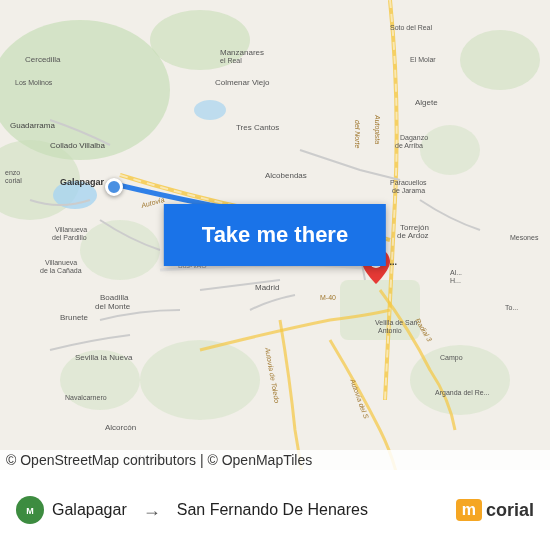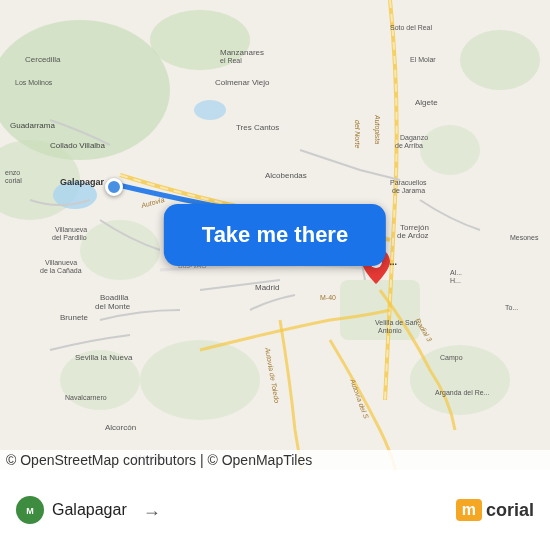--- a/index.html
+++ b/index.html
@@ -31,21 +31,21 @@
       top: 50%;
       left: 50%;
       transform: translate(-50%, -50%);
       z-index: 10;
     }
 
     .route-button {
       background: #1a73e8;
       color: white;
       border: none;
-      border-radius: 14px;
+      border-radius: 0;
       padding: 18px 38px;
       font-size: 22px;
       font-weight: bold;
       cursor: pointer;
       white-space: nowrap;
       box-shadow: 0 2px 8px rgba(0,0,0,0.3);
     }
 
     
     .attribution {
@@ -302,18 +302,19 @@
 <div class="info-bar">
   <div class="info-left">
     <div class="osm-logo">
       <svg width="18" height="18" viewBox="0 0 18 18">
         <circle cx="9" cy="9" r="9" fill="#3d8c40"></circle>
         <text x="9" y="13" text-anchor="middle" fill="white" font-size="9" font-weight="bold" font-family="Arial">M</text>
       </svg>
     </div>
     <span class="from-label">Galapagar</span>
     <span class="arrow-icon">→</span>
+    <span class="to-label">San Fernando De Henares</span>
   </div>
   <div class="moovit-logo">
     <span class="moovit-m">m</span>
     <span>corial</span>
   </div>
 </div>
 
 </body></html>

